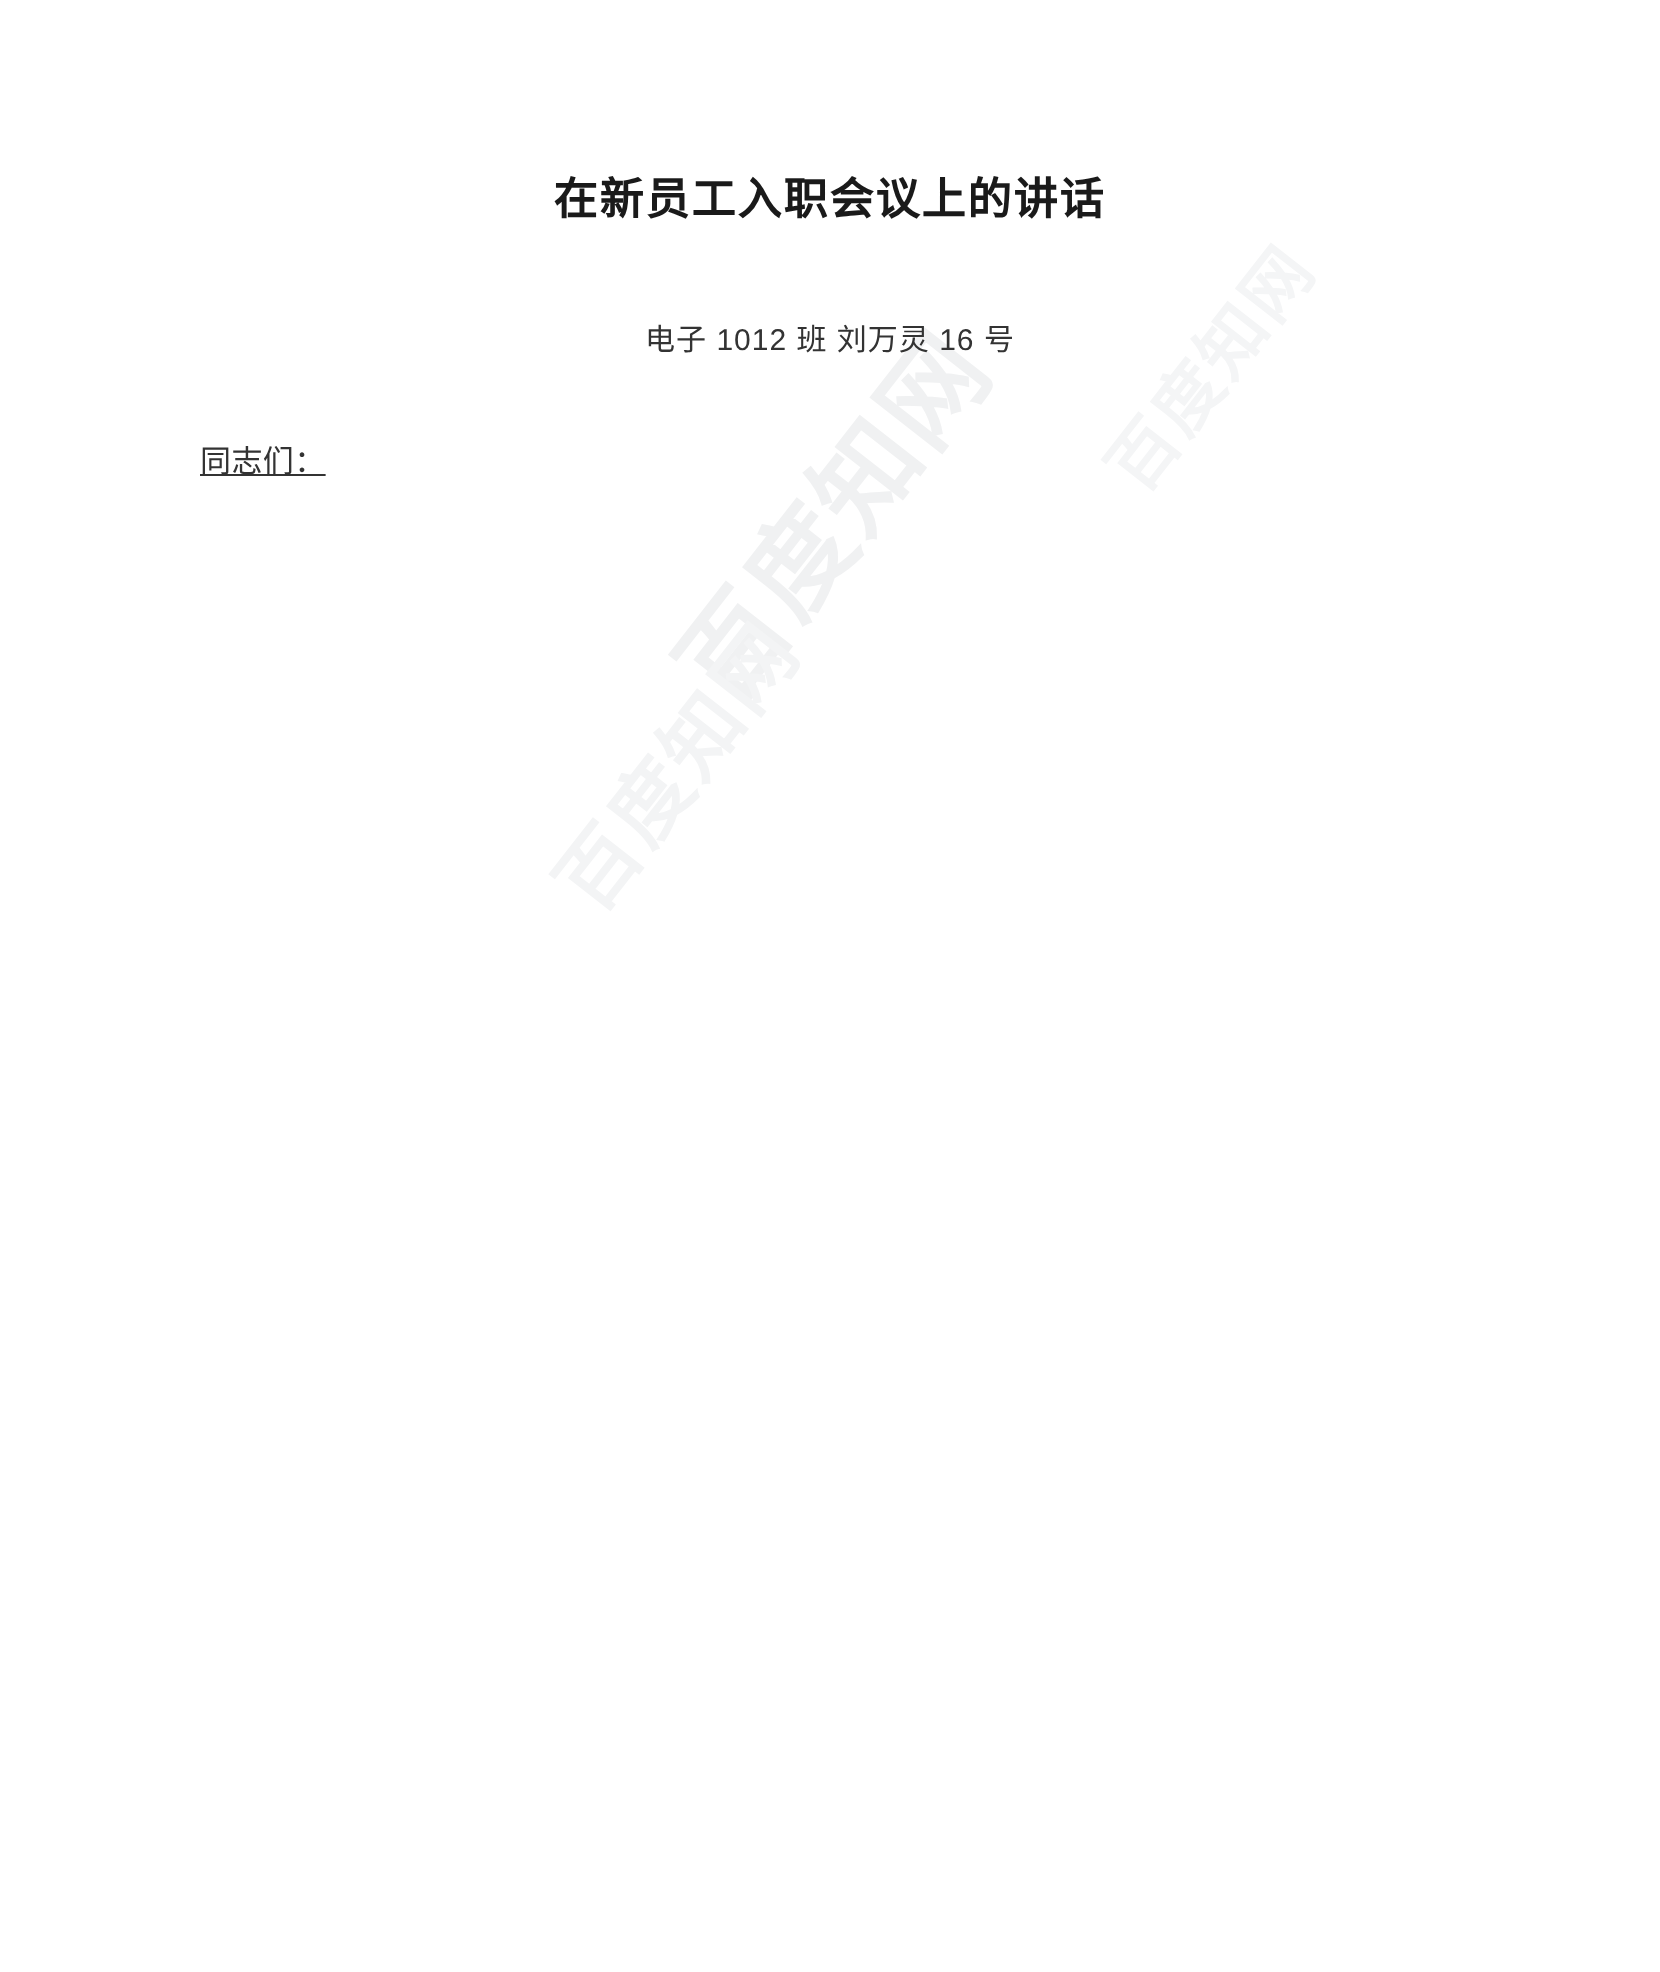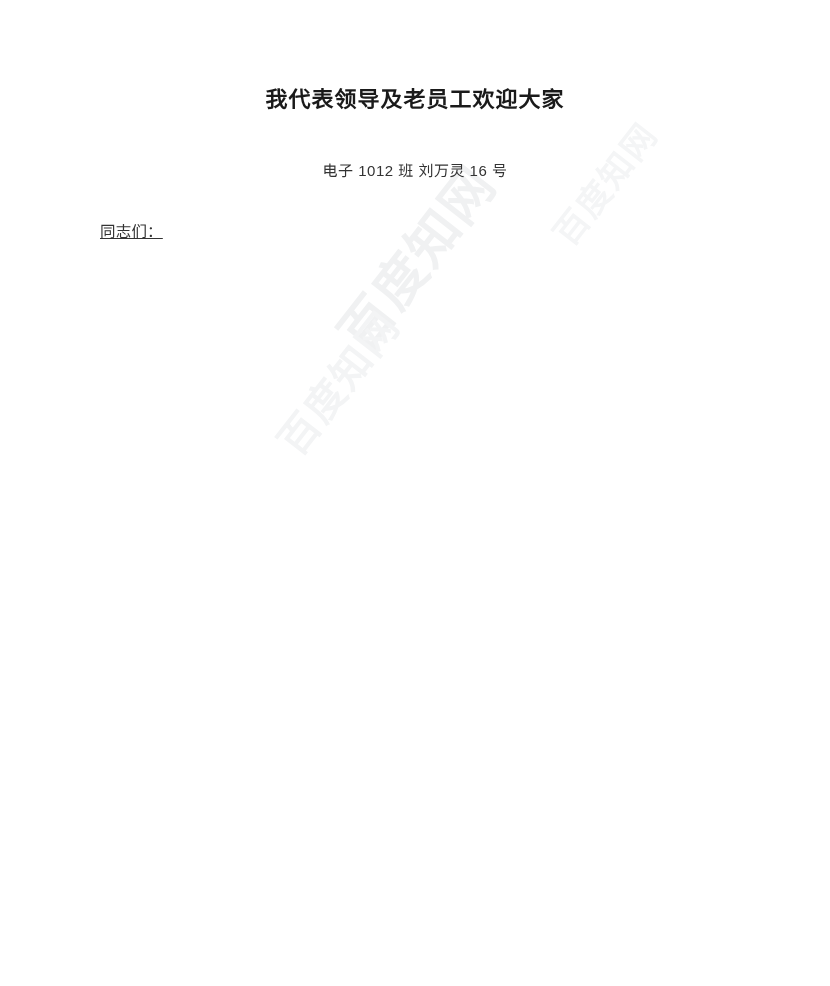--- a/index.html
+++ b/index.html
@@ -131,21 +131,21 @@
 <div class="page">
 
   <div class="watermark-layer">
     <div class="watermark wm-1">百度知网</div>
     <div class="watermark wm-2">百度知网</div>
     <div class="watermark wm-3">百度知网</div>
   </div>
 
   <div class="content">
 
-    <h1 class="doc-title">我代表领导及老员工欢迎大家</h1>
+    <h1 class="doc-title">在新员工入职会议上的讲话</h1>
 
     <div class="doc-subtitle">电子 1012 班  刘万灵  16 号</div>
 
     <div class="body-block">
 
       <p class="para no-indent para-salutation">同志们：</p>
 
 
 
 

